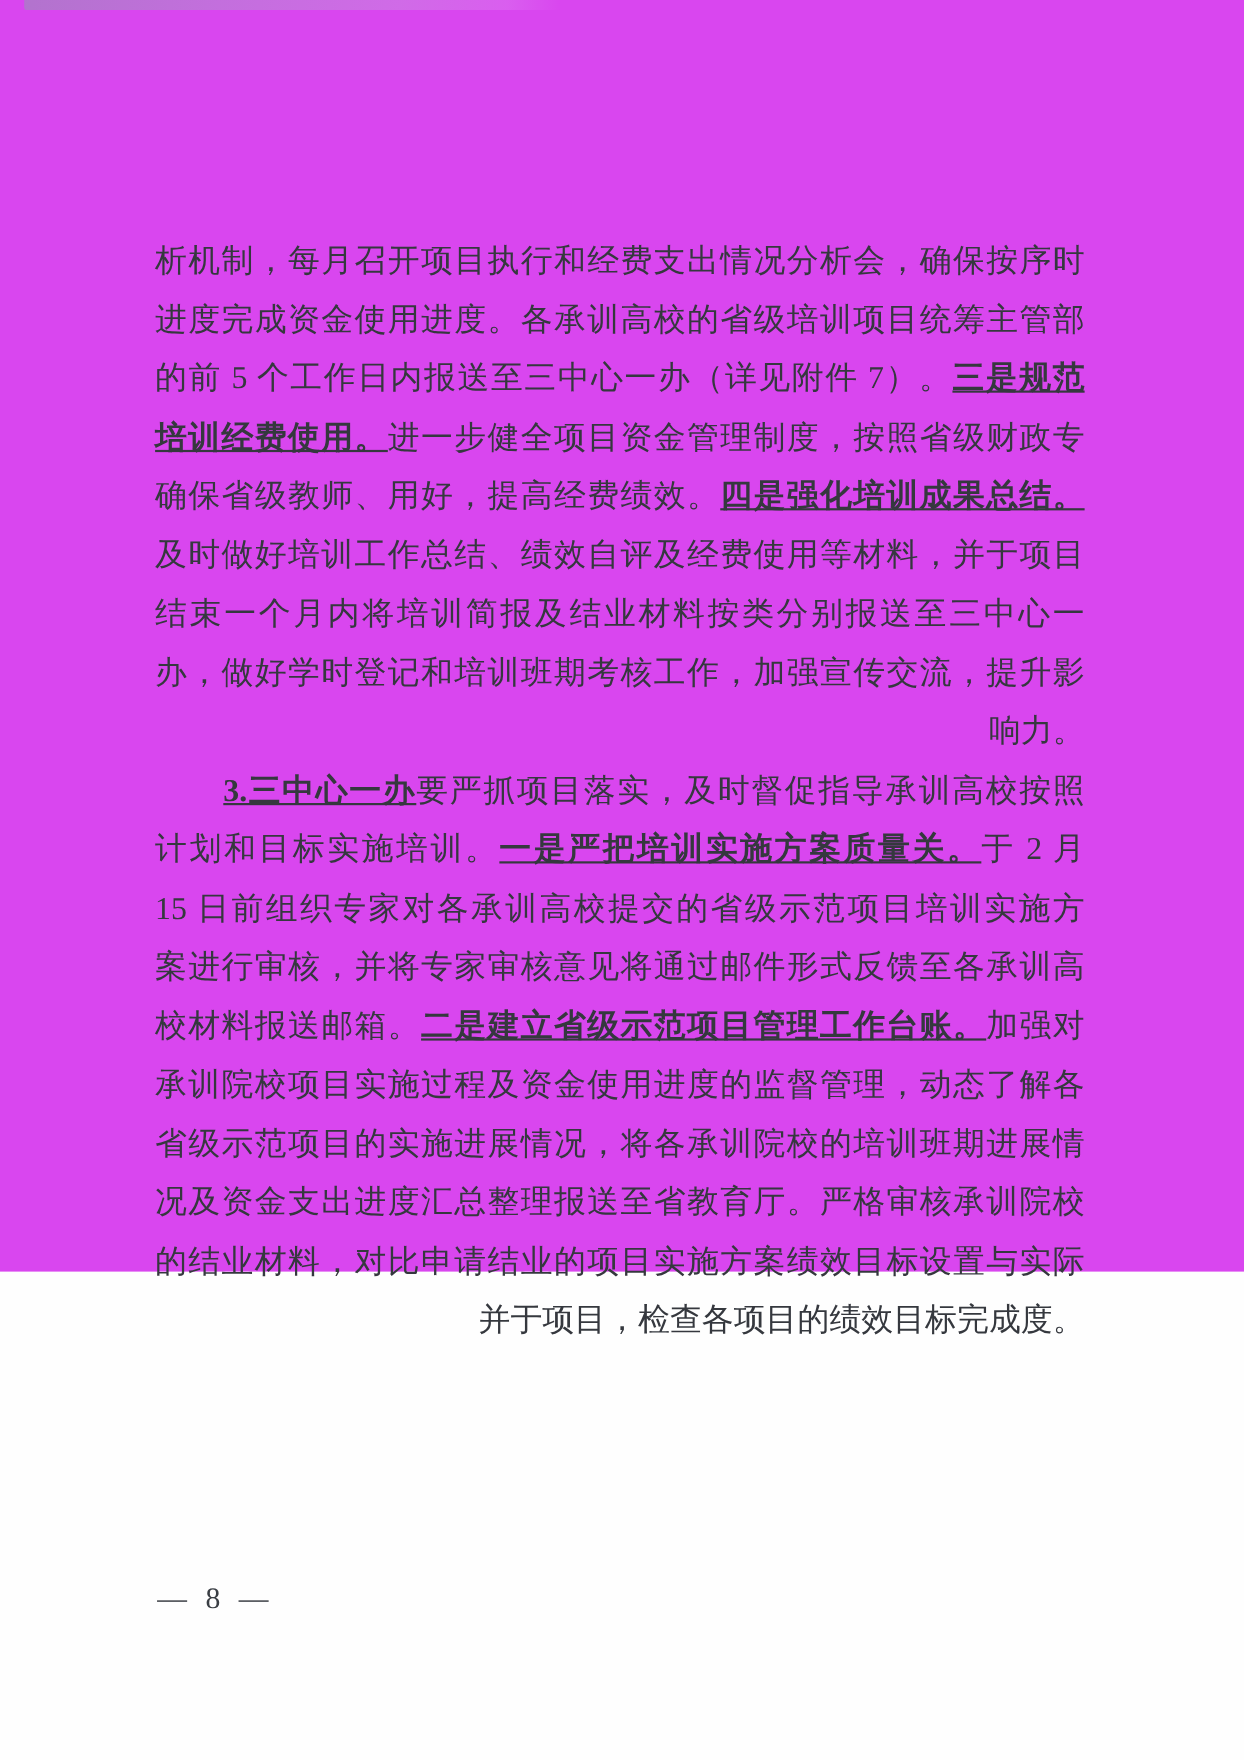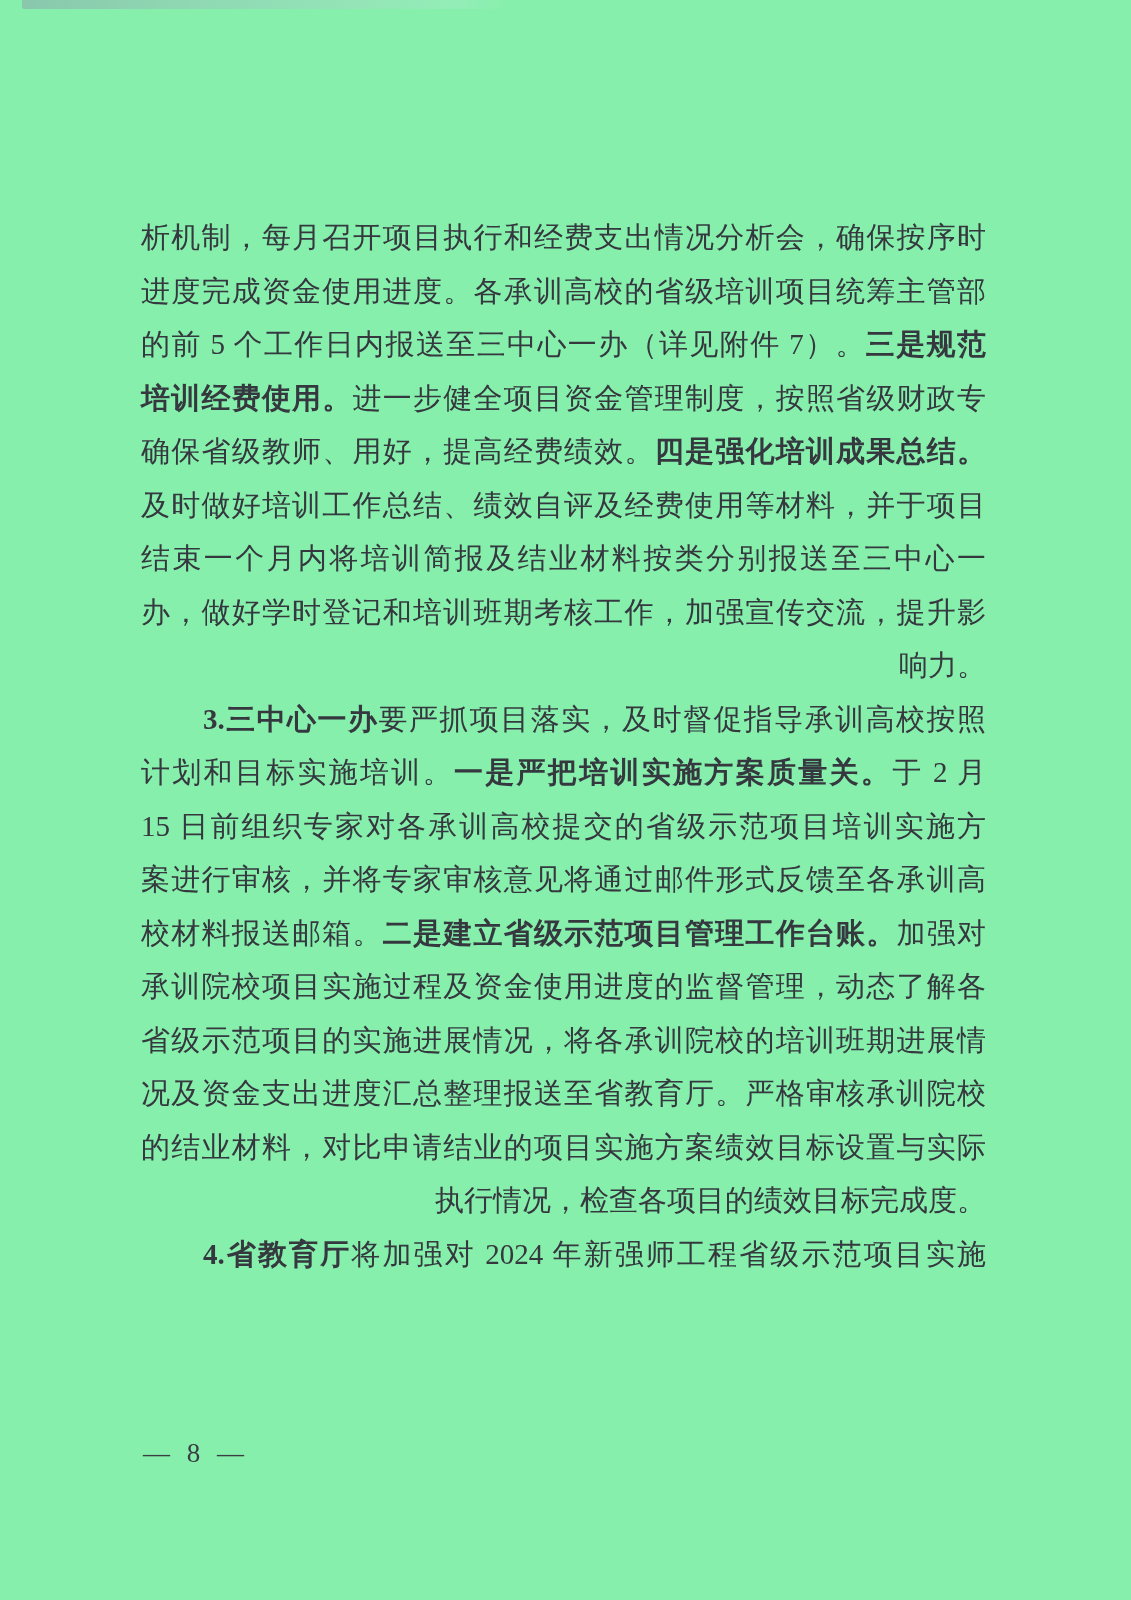--- a/index.html
+++ b/index.html
@@ -11,22 +11,22 @@
     height: 1600px;
     position: relative;
     background: #fefefe;
     overflow: hidden;
     font-family: "Liberation Serif", "DejaVu Serif", serif;
   }
   .page {
     position: absolute;
     left: 0; top: 0;
     width: 1131px;
-    height: 1600px;
-    background: #86efac;
+    height: 1156px;
+    background: #d946ef;
   }
   .scan-artifact {
     position: absolute;
     left: 22px;
     top: 0;
     width: 488px;
     height: 9px;
     background: linear-gradient(90deg,
       rgba(140,160,172,0.50) 0%,
       rgba(158,178,190,0.38) 35%,
@@ -53,20 +53,21 @@
   }
   .line.nj {
     text-align: right;
     text-align-last: auto;
   }
   .line.ind {
     text-indent: 62px;
   }
   .b {
     font-weight: 700;
+    text-decoration: underline;
   }
   .page-num {
     position: absolute;
     left: 143px;
     top: 1438px;
     font-size: 27px;
     letter-spacing: 5px;
     color: #3a3e44;
   }
 </style>
@@ -87,17 +88,16 @@
       <div class="line nj"><span>响力。</span></div>
       <div class="line ind"><span class="b">3.三中心一办</span><span>要严抓项目落实，及时督促指导承训高校按照</span></div>
       <div class="line"><span>计划和目标实施培训。</span><span class="b">一是严把培训实施方案质量关。</span><span>于 2 月</span></div>
       <div class="line"><span>15 日前组织专家对各承训高校提交的省级示范项目培训实施方</span></div>
       <div class="line"><span>案进行审核，并将专家审核意见将通过邮件形式反馈至各承训高</span></div>
       <div class="line"><span>校材料报送邮箱。</span><span class="b">二是建立省级示范项目管理工作台账。</span><span>加强对</span></div>
       <div class="line"><span>承训院校项目实施过程及资金使用进度的监督管理，动态了解各</span></div>
       <div class="line"><span>省级示范项目的实施进展情况，将各承训院校的培训班期进展情</span></div>
       <div class="line"><span>况及资金支出进度汇总整理报送至省教育厅。严格审核承训院校</span></div>
       <div class="line"><span>的结业材料，对比申请结业的项目实施方案绩效目标设置与实际</span></div>
-      <div class="line nj"><span>执行情况，检查各项目的绩效目标完成度。</span></div>
-      <div class="line ind"><span class="b">4.省教育厅</span><span>将加强对 2024 年新强师工程省级示范项目实施</span></div>
+      <div class="line nj"><span>并于项目，检查各项目的绩效目标完成度。</span></div>
     </div>
   <div class="page-num">— 8 —</div>
 </div>
 
 </body></html>

